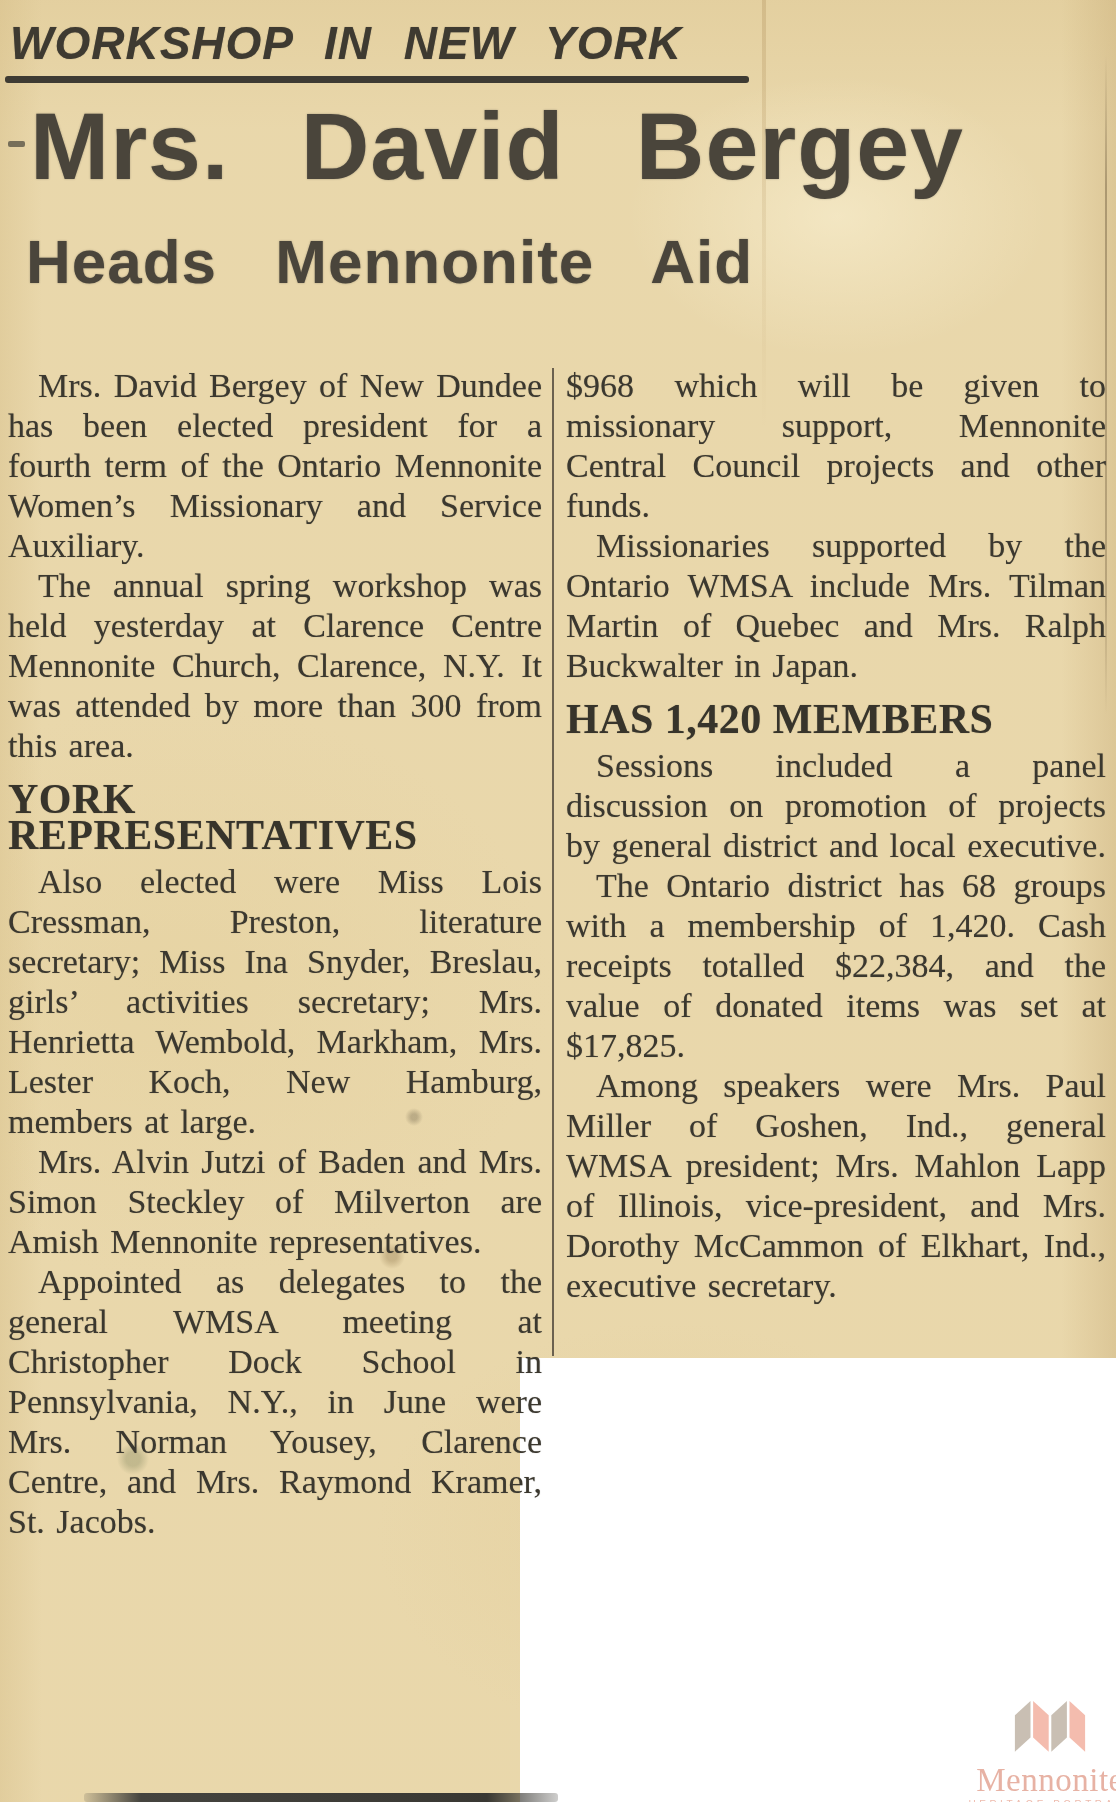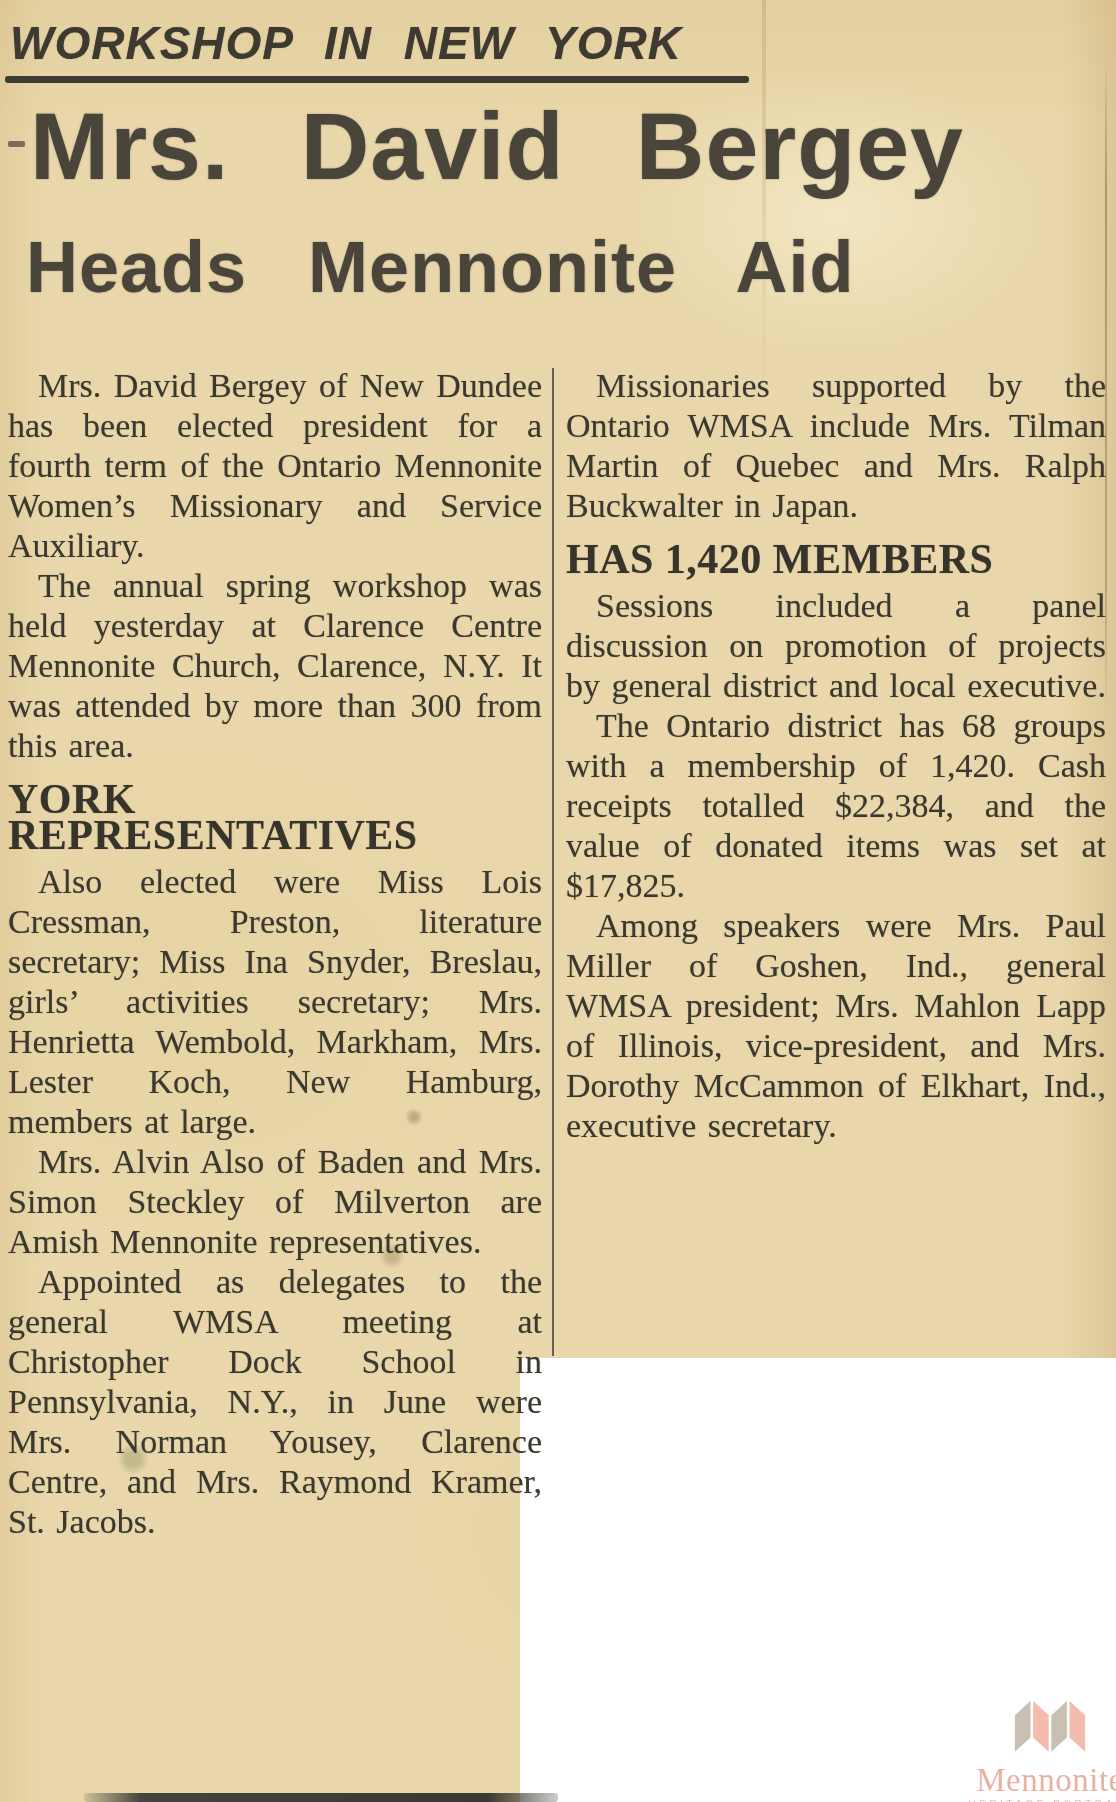--- a/index.html
+++ b/index.html
@@ -29,21 +29,21 @@
 
   .kicker{position:absolute;left:10px;top:16px;width:760px;
     font-family:"Liberation Sans", sans-serif;font-style:italic;font-weight:bold;
     font-size:46px;letter-spacing:1px;word-spacing:18px;color:#3e3a31;white-space:nowrap;
     text-shadow:0 0 1px rgba(62,58,49,.5);}
   .kicker-underline{position:absolute;left:5px;top:76px;width:744px;height:7px;background:#3e3b33;border-radius:3px;}
 
   .headline{position:absolute;font-family:"Liberation Sans", sans-serif;font-weight:bold;
     color:#4a453b;white-space:nowrap;text-shadow:0 0 2px rgba(74,69,59,.45);}
   .hl1{left:30px;top:92px;font-size:95px;word-spacing:44px;letter-spacing:1px;}
-  .hl2{left:26px;top:226px;font-size:72px;word-spacing:40px;letter-spacing:1px;}
+  .hl2{left:26px;top:226px;font-size:62px;word-spacing:40px;letter-spacing:1px;}
 
   .col{position:absolute;top:366px;color:#3b382f;}
   .col-left{left:8px;width:534px;}
   .col-right{left:566px;width:540px;}
   .col p{margin:0;font-size:34px;line-height:40px;text-align:justify;word-spacing:3px;
     text-shadow:0 0 1px rgba(59,56,47,.4);}
   .col p.indent{text-indent:30px;}
   .col p.force-last{text-align-last:justify;}
   .subhead{margin:15px 0 9px 0;font-weight:bold;font-size:42px;line-height:36px;
     letter-spacing:.5px;color:#37342b;text-shadow:0 0 1px rgba(55,52,43,.45);}
@@ -69,27 +69,28 @@
   <div class="kicker-underline"></div>
 
   <div class="headline hl1">Mrs. David Bergey</div>
   <div class="headline hl2">Heads Mennonite Aid</div>
 
   <div class="col col-left">
     <p class="indent">Mrs. David Bergey of New Dundee has been elected president for a fourth term of the Ontario Mennonite Women’s Missionary and Service Auxiliary.</p>
     <p class="indent">The annual spring workshop was held yesterday at Clarence Centre Mennonite Church, Clarence, N.Y. It was attended by more than 300 from this area.</p>
     <div class="subhead">YORK REPRESENTATIVES</div>
     <p class="indent">Also elected were Miss Lois Cressman, Preston, literature secretary; Miss Ina Snyder, Breslau, girls’ activities secretary; Mrs. Henrietta Wembold, Markham, Mrs. Lester Koch, New Hamburg, members at large.</p>
-    <p class="indent">Mrs. Alvin Also of Baden and Mrs. Simon Steckley of Milverton are Amish Mennonite representatives.</p>
+    <p class="indent">Mrs. Alvin Jutzi of Baden and Mrs. Simon Steckley of Milverton are Amish Mennonite representatives.</p>
     <p class="indent">Appointed as delegates to the general WMSA meeting at Christopher Dock School in Pennsylvania, N.Y., in June were Mrs. Norman Yousey, Clarence Centre, and Mrs. Raymond Kramer, St. Jacobs.</p>
   </div>
 
   <div class="col-rule"></div>
 
   <div class="col col-right">
+    <p>$968 which will be given to missionary support, Mennonite Central Council projects and other funds.</p>
     <p class="indent">Missionaries supported by the Ontario WMSA include Mrs. Tilman Martin of Quebec and Mrs. Ralph Buckwalter in Japan.</p>
     <div class="subhead">HAS 1,420 MEMBERS</div>
     <p class="indent">Sessions included a panel discussion on promotion of projects by general district and local executive.</p>
     <p class="indent">The Ontario district has 68 groups with a membership of 1,420. Cash receipts totalled $22,384, and the value of donated items was set at $17,825.</p>
     <p class="indent">Among speakers were Mrs. Paul Miller of Goshen, Ind., general WMSA president; Mrs. Mahlon Lapp of Illinois, vice-president, and Mrs. Dorothy McCammon of Elkhart, Ind., executive secretary.</p>
   </div>
 
   <div class="bottom-scan-edge"></div>
 
   <div class="watermark">

